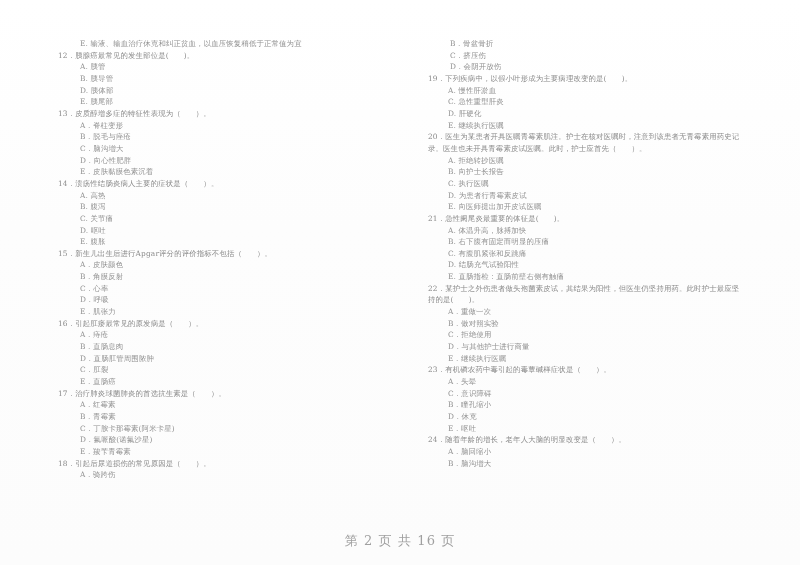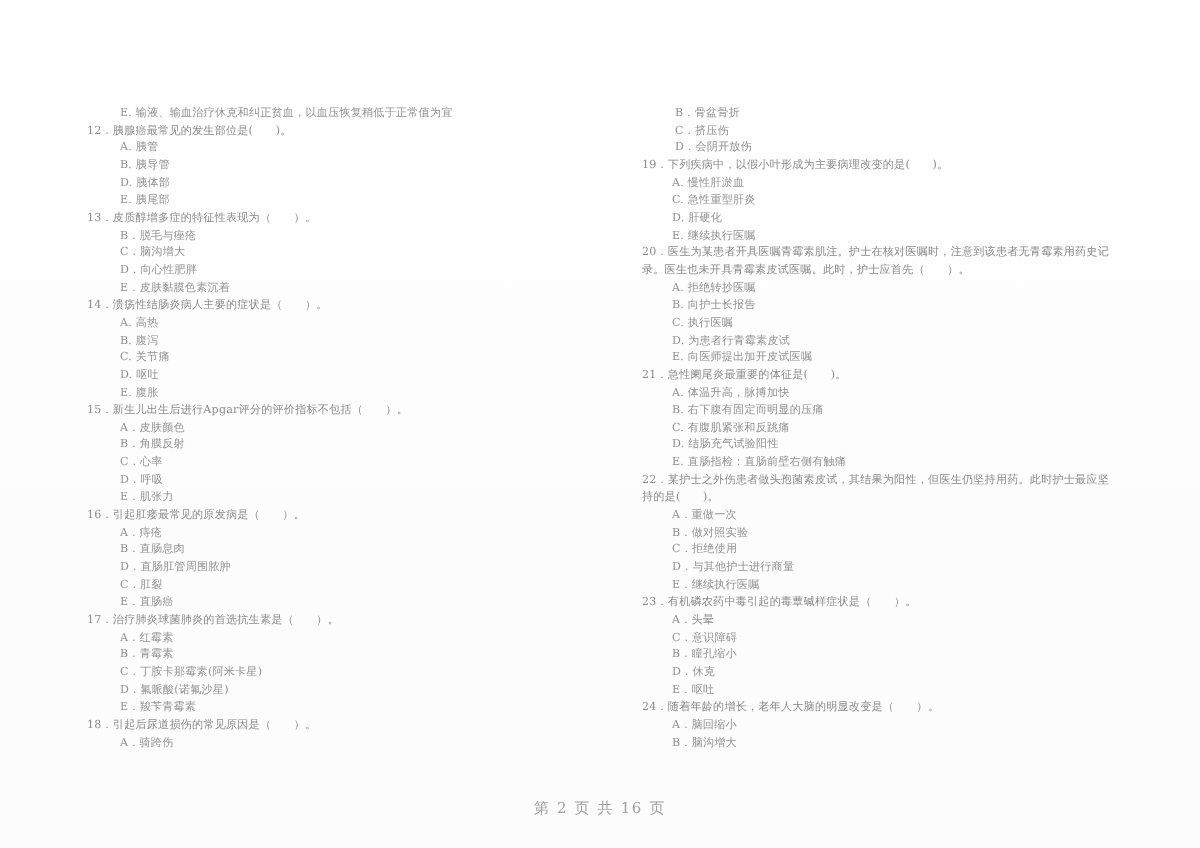--- a/index.html
+++ b/index.html
@@ -32,21 +32,20 @@
   }
 
   #columns {
     position: absolute;
     top: 38px;
     left: 0;
     width: 800px;
     display: flex;
     flex-direction: row;
     align-items: flex-start;
-    margin-top: 31px;
   }
 
   .column {
     position: relative;
   }
   .column.left {
     width: 360px;
     margin-left: 58px;
   }
   .column.right {
@@ -96,21 +95,21 @@
     color: #919191;
   }
 
   #footer {
     position: absolute;
     left: 0;
     top: 532px;
     width: 800px;
     text-align: center;
     color: #a0a0a0;
-    font-size: 10px;
+    font-size: 13px;
     letter-spacing: 1.1px;
     font-family: "DejaVu Serif", "Liberation Serif", serif;
   }
 </style>
 </head>
 <body>
 
 <div id="page">
 
   <div id="columns">
@@ -122,20 +121,21 @@
       <div class="qblock">
         <div class="line stem">12．胰腺癌最常见的发生部位是(      )。</div>
         <div class="line opt">A. 胰管</div>
         <div class="line opt">B. 胰导管</div>
         <div class="line opt">D. 胰体部</div>
         <div class="line opt">E. 胰尾部</div>
       </div>
 
       <div class="qblock">
         <div class="line stem">13．皮质醇增多症的特征性表现为（      ）。</div>
+        <div class="line opt">A．脊柱变形</div>
         <div class="line opt">B．脱毛与痤疮</div>
         <div class="line opt">C．脑沟增大</div>
         <div class="line opt">D．向心性肥胖</div>
         <div class="line opt">E．皮肤黏膜色素沉着</div>
       </div>
 
       <div class="qblock">
         <div class="line stem">14．溃疡性结肠炎病人主要的症状是（      ）。</div>
         <div class="line opt">A. 高热</div>
         <div class="line opt">B. 腹泻</div>

